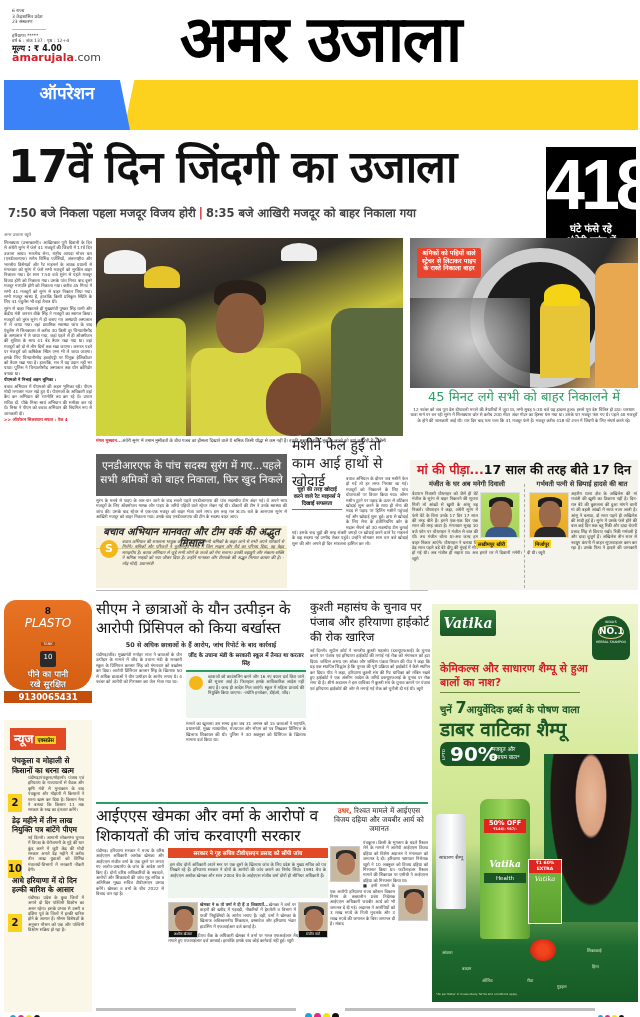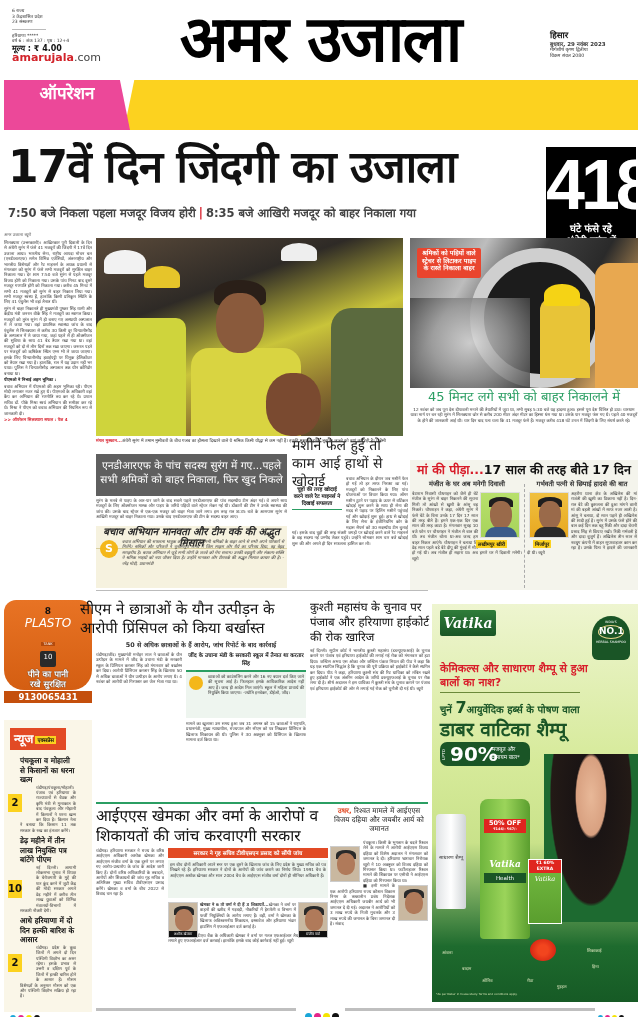--- a/index.html
+++ b/index.html
@@ -13,21 +13,21 @@
 .mh-left{left:12px;top:8px;width:90px;font-size:4.5px;line-height:5.6px;color:#333}
 .mh-left .rule{border-top:1px solid #bbb;margin:4px 0 3px;width:34px}
 .mh-left .price{font-size:8px;font-weight:bold;color:#111;line-height:10px}
 .mh-left .site{font-size:11px;color:#d2232a;font-weight:bold;margin-top:1px}
 .mh-left .site span{color:#444;font-weight:normal}
 .logo{left:150px;top:6px;width:340px;height:66px;font-size:64px;font-weight:900;line-height:66px;letter-spacing:-2px;font-family:"DejaVu Sans",sans-serif;color:#000;text-align:center}
 .mh-right{left:550px;top:30px;width:90px;font-size:4.8px;line-height:6px;color:#333}
 .mh-right .city{font-size:8.5px;font-weight:bold;color:#111;line-height:11px}
 .mh-right .date{font-size:5.5px;font-weight:bold;color:#333}
 
-.op-box{left:4px;top:80px;width:126px;height:50px;background:#ec4899;color:#fff;text-align:center;clip-path:polygon(0 0,92% 0,100% 100%,0 100%)}
+.op-box{left:4px;top:80px;width:126px;height:50px;background:#3b82f6;color:#fff;text-align:center;clip-path:polygon(0 0,92% 0,100% 100%,0 100%)}
 .op-box .l1{font-size:17px;font-weight:bold;line-height:22px;padding-top:2px}
 .op-box .l2{font-size:19px;font-weight:bold;line-height:24px;color:#fff6c0}
 .banner{left:124px;top:80px;width:514px;height:50px;background:#fcd21f;clip-path:polygon(2% 0,100% 0,100% 100%,0 100%)}
 .banner .h{font-size:15.5px;color:#d81d2a;font-weight:bold;line-height:22px;text-align:center;padding-left:8px;white-space:nowrap}
 .banner .s{font-size:10px;color:#111;font-weight:bold;line-height:14px;text-align:center;padding-left:8px;white-space:nowrap}
 
 .headline{left:8px;top:140px;width:535px;font-size:44px;font-weight:900;line-height:54px;letter-spacing:-1px;white-space:nowrap}
 .subhead{left:8px;top:205px;width:535px;font-size:11.5px;font-weight:bold;color:#444;white-space:nowrap}
 .subhead .sep{color:#d81d2a;margin:0 3px}
 .big418{left:546px;top:147px;width:90px;height:110px;background:#000;color:#fff;text-align:center}
@@ -87,24 +87,24 @@
 .plasto{left:4px;top:600px;width:88px;height:90px;background:linear-gradient(180deg,#e87324 0%,#d45e12 100%);border-radius:12px 12px 20px 20px;color:#fff;text-align:center}
 .plasto .num{font-size:9px;font-weight:bold;color:#111;padding-top:6px}
 .plasto .brand{font-size:12px;font-weight:normal;font-style:italic;color:#fff}
 .plasto .tank{font-size:3.5px;background:#b44a0c;display:inline-block;padding:0 2px}
 .plasto .yrs{width:16px;height:16px;background:#2a2a2a;margin:2px auto;font-size:7px;line-height:12px;border-radius:2px}
 .plasto .tag{font-size:8.5px;font-weight:bold;line-height:10px;color:#fff;text-shadow:0 0 1px #000}
 .plasto .phone{font-size:8.5px;font-weight:bold;line-height:12px;color:#fff;background:#c44f0c;margin-top:2px}
 .newsbox{left:4px;top:720px;width:88px;height:292px;background:#faf6e8;overflow:hidden}
 .newsbox .hdr{margin:8px 6px 6px;width:56px;height:22px;background:#e24a25;color:#fff;font-size:12px;font-weight:bold;line-height:22px;padding-left:4px}
 .newsbox .hdr span{background:#fcd21f;color:#111;font-size:5.5px;padding:1px 2px;vertical-align:middle;margin-left:2px}
-.newsbox .it{padding:0 16px;margin-bottom:3px;position:relative}
+.newsbox .it{padding:0 8px;margin-bottom:3px;position:relative}
 .newsbox .it .h{font-size:7.4px;font-weight:bold;line-height:9.5px;color:#111}
 .newsbox .it .pg{position:absolute;left:4px;width:14px;height:18px;background:#fcd21f;font-size:10px;font-weight:bold;text-align:center;line-height:18px}
-.cm-h{left:80px;top:600px;width:210px;font-size:15px;line-height:19px;color:#111}
+.cm-h{left:96px;top:600px;width:210px;font-size:15px;line-height:19px;color:#111}
 .cm-sub{left:96px;top:641px;width:210px;font-size:6.4px;font-weight:bold;line-height:9px;color:#333;white-space:nowrap;text-align:center}
 .cm-col1{left:96px;top:652px;width:86px;height:148px;overflow:hidden}
 .cm-col2{left:186px;top:652px;width:120px;height:148px;overflow:hidden}
 .cm-col2 .st{font-size:5.6px;font-weight:bold;text-align:center;line-height:7.5px;color:#222;margin-bottom:3px}
 .cm-quote{background:#eef5ef;border-top:2px solid #2b9e63;padding:2px;position:relative;height:48px;margin-bottom:3px}
 .cm-quote .ic{position:absolute;left:3px;top:4px;width:14px;height:14px;border-radius:50%;background:#f4b71a}
 .cm-quote .q{margin-left:20px}
 .ku-h{left:310px;top:600px;width:120px;font-size:11.5px;line-height:15px;color:#111}
 .ku-body{left:310px;top:648px;width:120px;height:152px;overflow:hidden}
 .green-rule{left:96px;top:802px;width:332px;border-top:2px solid #2b9e63}
@@ -162,26 +162,20 @@
     <div>6 राज्य</div>
     <div>3 केंद्रशासित प्रदेश</div>
     <div>23 संस्करण</div>
     <div class="rule"></div>
     <div><span>हरियाणा</span> <span>*****</span></div>
     <div>वर्ष 6 : अंक 137 : पृष्ठ : 12+4</div>
     <div class="price">मूल्य : ₹ 4.00</div>
     <div class="site"><span style="color:#d2232a;font-weight:bold">amarujala</span><span>.com</span></div>
   </div>
   <div class="abs logo">अमर उजाला</div>
-  <div class="abs mh-right">
-    <div class="city">हिसार</div>
-    <div class="date">बुधवार, 29 नवंबर 2023</div>
-    <div>मार्गशीर्ष कृष्ण द्वितीया</div>
-    <div>विक्रम संवत 2080</div>
-  </div>
 </div>
 
 <div class="abs banner">
 </div>
 <div class="abs op-box">
   <div class="l1">ऑपरेशन</div>
 </div>
 
 <div class="abs headline">17वें दिन जिंदगी का उजाला</div>
 <div class="abs subhead">

